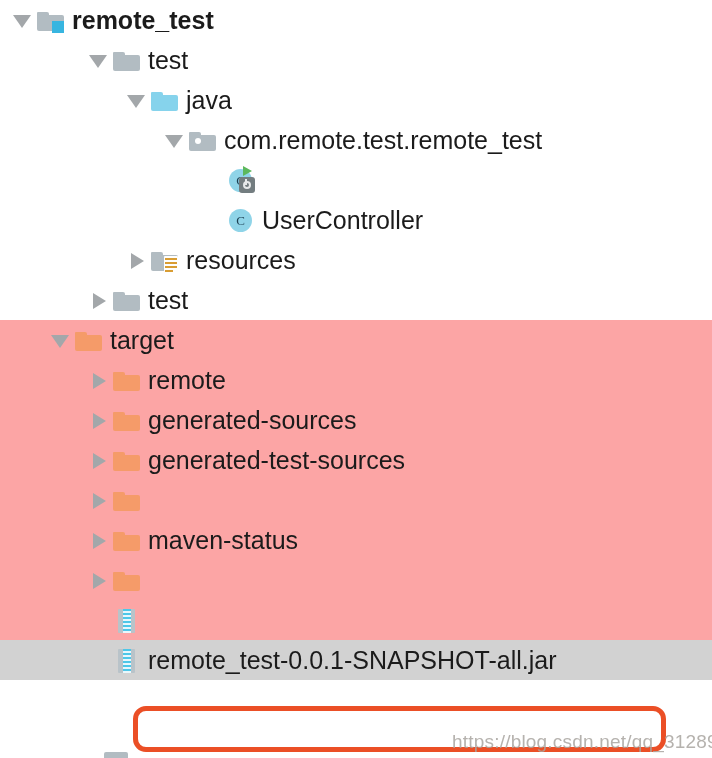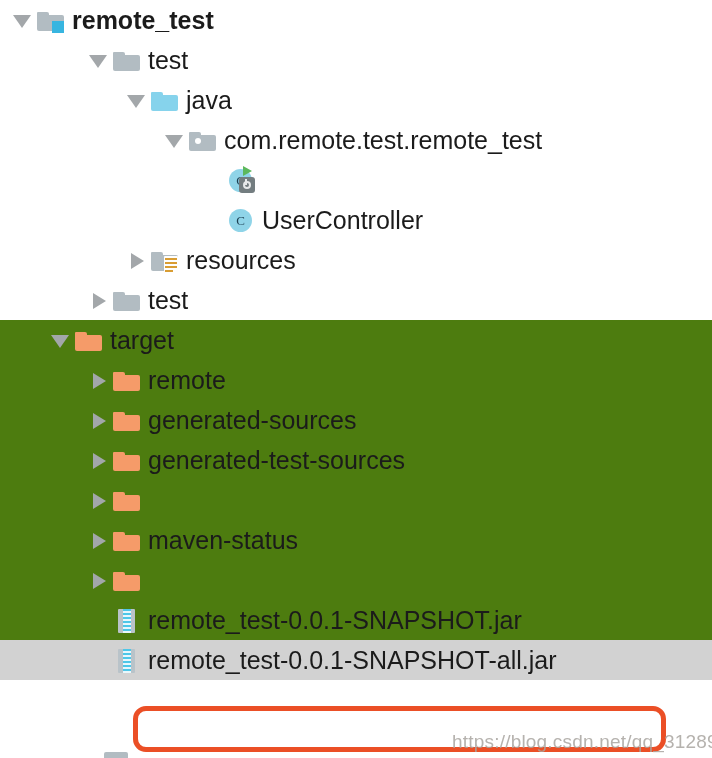--- a/index.html
+++ b/index.html
@@ -23,21 +23,21 @@
 
   .row {
     position: relative;
     height: 40px;
     display: flex;
     align-items: center;
     box-sizing: border-box;
     white-space: nowrap;
   }
 
-  .row.bg-yellow { background: #4d7c0f; }
+  .row.bg-yellow { background: #fca5a5; }
   .row.bg-select { background: #d2d2d2; }
 
   
   .indent { flex: 0 0 auto; height: 1px; }
 
   
   .twisty {
     flex: 0 0 auto;
     width: 26px;
     height: 40px;
@@ -419,21 +419,20 @@
       </span>
     </div>
     <div class="row bg-yellow">
       <span class="indent" style="width: 86px;"></span>
       <span class="twisty none"></span>
       <span class="icon">
         <span class="jaricon">
           <span class="zip"></span>
         </span>
       </span>
-      <span class="label">remote_test-0.0.1-SNAPSHOT.jar</span>
     </div>
     <div class="row bg-select">
       <span class="indent" style="width: 86px;"></span>
       <span class="twisty none"></span>
       <span class="icon">
         <span class="jaricon">
           <span class="zip"></span>
         </span>
       </span>
       <span class="label">remote_test-0.0.1-SNAPSHOT-all.jar</span>

